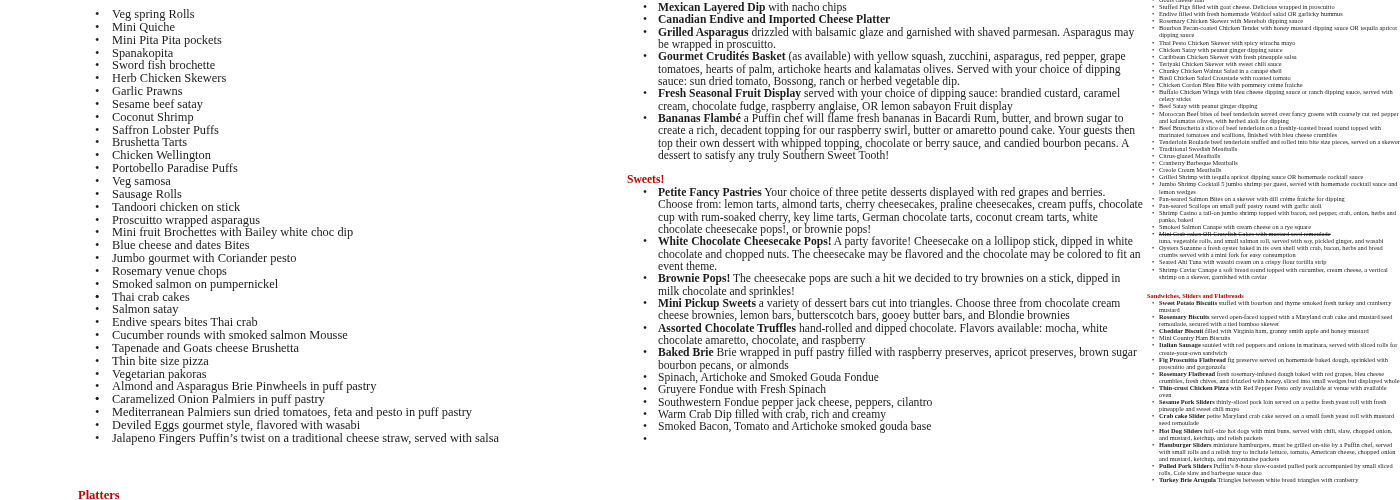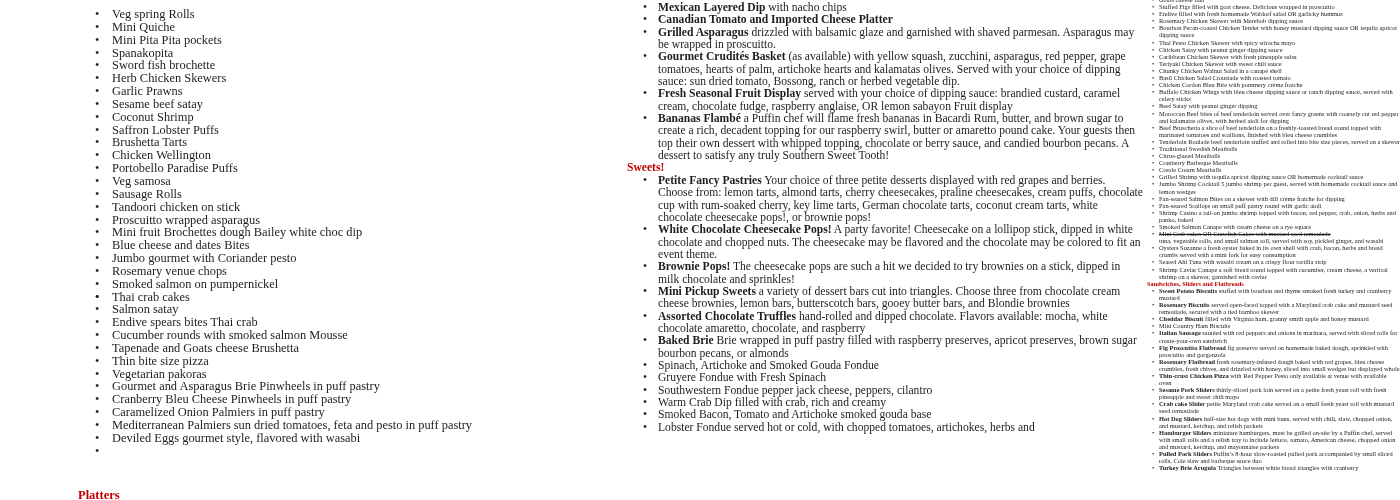--- a/index.html
+++ b/index.html
@@ -7,21 +7,21 @@
     position:relative;width:1400px;height:500px;background:var(--bg,#fff);
     overflow:hidden;font-family:"Liberation Serif",serif;color:var(--fg,#1d1d1d);
   }
   .col{position:absolute;}
   .col-left {left:60px;  top:8px;  width:572px; font-size:12.4px; line-height:12.85px; --bul:35px; --txt:52px; --head:18px;}
   .col-mid  {left:627px; top:2px;  width:516px; font-size:11.6px; line-height:12.35px; --bul:16px; --txt:31px; --head:0px;}
   .col-right{left:1150px;top:-4px; width:250px; font-size:6.4px;  line-height:7.1px;  --bul:2px;  --txt:9px;  --head:-3px;}
   .row{position:relative;}
   .row.item,.row.plain{padding-left:var(--txt);}
   .row .bullet{position:absolute;left:var(--bul);top:0;}
-  .row.heading{margin-left:var(--head);color:var(--hd,#c00000);font-weight:bold;}
+  .row.heading{margin-left:var(--head);color:var(--hd,#c00000);font-weight:bold;margin-top:12px;}
   .row.strike .txt{text-decoration:line-through;}
   b{font-weight:bold;text-align:right;}
   .red-label{position:absolute;color:var(--hd,#c00000);font-weight:bold;font-size:12.5px;}
   .platters{left:78px;top:488px;}
 </style>
 </head>
 <body>
 
 <div class="page" style="--bg: #ffffff; --fg: #1d1d1d; --hd: #c00000;">
   <div class="col col-left" id="col-left">
@@ -35,61 +35,61 @@
       <div class="row item"><span class="bullet">•</span><span class="txt">Sesame beef satay</span></div>
       <div class="row item"><span class="bullet">•</span><span class="txt">Coconut Shrimp</span></div>
       <div class="row item"><span class="bullet">•</span><span class="txt">Saffron Lobster Puffs</span></div>
       <div class="row item"><span class="bullet">•</span><span class="txt">Brushetta Tarts</span></div>
       <div class="row item"><span class="bullet">•</span><span class="txt">Chicken Wellington</span></div>
       <div class="row item"><span class="bullet">•</span><span class="txt">Portobello Paradise Puffs</span></div>
       <div class="row item"><span class="bullet">•</span><span class="txt">Veg samosa</span></div>
       <div class="row item"><span class="bullet">•</span><span class="txt">Sausage Rolls</span></div>
       <div class="row item"><span class="bullet">•</span><span class="txt">Tandoori chicken on stick</span></div>
       <div class="row item"><span class="bullet">•</span><span class="txt">Proscuitto wrapped asparagus</span></div>
-      <div class="row item"><span class="bullet">•</span><span class="txt">Mini fruit Brochettes dough Bailey white choc dip</span></div>
+      <div class="row item"><span class="bullet">•</span><span class="txt">Mini fruit Brochettes with Bailey white choc dip</span></div>
       <div class="row item"><span class="bullet">•</span><span class="txt">Blue cheese and dates Bites</span></div>
       <div class="row item"><span class="bullet">•</span><span class="txt">Jumbo gourmet with Coriander pesto</span></div>
       <div class="row item"><span class="bullet">•</span><span class="txt">Rosemary venue chops</span></div>
       <div class="row item"><span class="bullet">•</span><span class="txt">Smoked salmon on pumpernickel</span></div>
       <div class="row item"><span class="bullet">•</span></div>
       <div class="row item"><span class="bullet">•</span><span class="txt">Thai crab cakes</span></div>
       <div class="row item"><span class="bullet">•</span><span class="txt">Salmon satay</span></div>
       <div class="row item"><span class="bullet">•</span><span class="txt">Endive spears bites Thai crab</span></div>
       <div class="row item"><span class="bullet">•</span><span class="txt">Cucumber rounds with smoked salmon Mousse</span></div>
       <div class="row item"><span class="bullet">•</span><span class="txt">Tapenade and Goats cheese Brushetta</span></div>
       <div class="row item"><span class="bullet">•</span><span class="txt">Thin bite size pizza</span></div>
       <div class="row item"><span class="bullet">•</span><span class="txt">Vegetarian pakoras</span></div>
-      <div class="row item"><span class="bullet">•</span><span class="txt">Gourmet and Asparagus Brie Pinwheels in puff pastry</span></div>
-      <div class="row item"><span class="bullet">•</span><span class="txt">Cranberry Bleu Cheese Pinwheels in puff pastry</span></div>
+      <div class="row item"><span class="bullet">•</span><span class="txt">Almond and Asparagus Brie Pinwheels in puff pastry</span></div>
+      <div class="row item"><span class="bullet">•</span></div>
       <div class="row item"><span class="bullet">•</span><span class="txt">Caramelized Onion Palmiers in puff pastry</span></div>
       <div class="row item"><span class="bullet">•</span><span class="txt">Mediterranean Palmiers sun dried tomatoes, feta and pesto in puff pastry</span></div>
       <div class="row item"><span class="bullet">•</span><span class="txt">Deviled Eggs gourmet style, flavored with wasabi</span></div>
-      <div class="row item"><span class="bullet">•</span></div>
+      <div class="row item"><span class="bullet">•</span><span class="txt">Jalapeno Fingers Puffin’s twist on a traditional cheese straw, served with salsa</span></div>
     </div>
   <div class="red-label platters">Platters</div>
   <div class="col col-mid" id="col-mid">
       <div class="row item"><span class="bullet">•</span><span class="txt"><b>Mexican Layered Dip</b> with nacho chips</span></div>
-      <div class="row item"><span class="bullet">•</span><span class="txt"><b>Canadian Tomato and Imported Cheese Platter</b></span></div>
+      <div class="row item"><span class="bullet">•</span><span class="txt"><b>Canadian Endive and Imported Cheese Platter</b></span></div>
       <div class="row item"><span class="bullet">•</span><span class="txt"><b>Grilled Asparagus</b> drizzled with balsamic glaze and garnished with shaved parmesan.  Asparagus may be wrapped in proscuitto.</span></div>
       <div class="row item"><span class="bullet">•</span><span class="txt"><b>Gourmet Crudités Basket</b> (as available) with yellow squash, zucchini, asparagus, red pepper, grape tomatoes, hearts of palm, artichoke hearts and kalamatas olives.  Served with your choice of dipping sauce:  sun dried tomato, Bossong, ranch or herbed vegetable dip.</span></div>
       <div class="row item"><span class="bullet">•</span><span class="txt"><b>Fresh Seasonal Fruit Display</b> served with your choice of dipping sauce: brandied custard, caramel cream, chocolate fudge, raspberry anglaise, OR lemon sabayon Fruit display</span></div>
       <div class="row item"><span class="bullet">•</span><span class="txt"><b>Bananas Flambé</b> a Puffin chef will flame fresh bananas in Bacardi Rum, butter, and brown sugar to create a rich, decadent topping for our raspberry swirl, butter or amaretto pound cake.  Your guests then top their own dessert with whipped topping, chocolate or berry sauce, and candied bourbon pecans.  A dessert to satisfy any truly Southern Sweet Tooth!</span></div>
       <div class="row heading">Sweets!</div>
       <div class="row item"><span class="bullet">•</span><span class="txt"><b>Petite Fancy Pastries</b> Your choice of three petite desserts displayed with red grapes and berries.  Choose from:  lemon tarts, almond tarts, cherry cheesecakes, praline cheesecakes, cream puffs, chocolate cup with rum-soaked cherry, key lime tarts, German chocolate tarts, coconut cream tarts, white chocolate cheesecake pops!, or brownie pops!</span></div>
       <div class="row item"><span class="bullet">•</span><span class="txt"><b>White Chocolate Cheesecake Pops!</b> A party favorite!  Cheesecake on a lollipop stick, dipped in white chocolate and chopped nuts.  The cheesecake may be flavored and the chocolate may be colored to fit an event theme.</span></div>
       <div class="row item"><span class="bullet">•</span><span class="txt"><b>Brownie Pops!</b> The cheesecake pops are such a hit we decided to try brownies on a stick, dipped in milk chocolate and sprinkles!</span></div>
       <div class="row item"><span class="bullet">•</span><span class="txt"><b>Mini Pickup Sweets</b> a variety of dessert bars cut into triangles.  Choose three from chocolate cream cheese brownies, lemon bars, butterscotch bars, gooey butter bars, and Blondie brownies</span></div>
       <div class="row item"><span class="bullet">•</span><span class="txt"><b>Assorted Chocolate Truffles</b> hand-rolled and dipped chocolate.  Flavors available:  mocha, white chocolate amaretto, chocolate, and raspberry</span></div>
       <div class="row item"><span class="bullet">•</span><span class="txt"><b>Baked Brie</b> Brie wrapped in puff pastry filled with raspberry preserves, apricot preserves, brown sugar bourbon pecans, or almonds</span></div>
       <div class="row item"><span class="bullet">•</span><span class="txt">Spinach, Artichoke and Smoked Gouda Fondue</span></div>
       <div class="row item"><span class="bullet">•</span><span class="txt">Gruyere Fondue with Fresh Spinach</span></div>
       <div class="row item"><span class="bullet">•</span><span class="txt">Southwestern Fondue pepper jack cheese, peppers, cilantro</span></div>
       <div class="row item"><span class="bullet">•</span><span class="txt">Warm Crab Dip filled with crab, rich and creamy</span></div>
       <div class="row item"><span class="bullet">•</span><span class="txt">Smoked Bacon, Tomato and Artichoke smoked gouda base</span></div>
-      <div class="row item"><span class="bullet">•</span><span class="txt">Lobster Fondue served hot or cold, with chopped tomatoes, artichokes, herbs and</span></div>
+      <div class="row item"><span class="bullet">•</span></div>
     </div>
   <div class="col col-right" id="col-right">
       <div class="row item"><span class="bullet">•</span><span class="txt">Goats cheese flan</span></div>
       <div class="row item"><span class="bullet">•</span><span class="txt">Stuffed Figs filled with goat cheese.  Delicious wrapped in proscuitto</span></div>
       <div class="row item"><span class="bullet">•</span><span class="txt">Endive filled with fresh homemade Waldorf salad OR garlicky hummus</span></div>
       <div class="row item"><span class="bullet">•</span><span class="txt">Rosemary Chicken Skewer with Merebob dipping sauce</span></div>
       <div class="row item"><span class="bullet">•</span><span class="txt">Bourbon Pecan-coated Chicken Tender with honey mustard dipping sauce OR tequila apricot dipping sauce</span></div>
       <div class="row item"><span class="bullet">•</span><span class="txt">Thai Pesto Chicken Skewer with spicy sriracha mayo</span></div>
       <div class="row item"><span class="bullet">•</span><span class="txt">Chicken Satay with peanut ginger dipping sauce</span></div>
       <div class="row item"><span class="bullet">•</span><span class="txt">Caribbean Chicken Skewer with fresh pineapple salsa</span></div>

